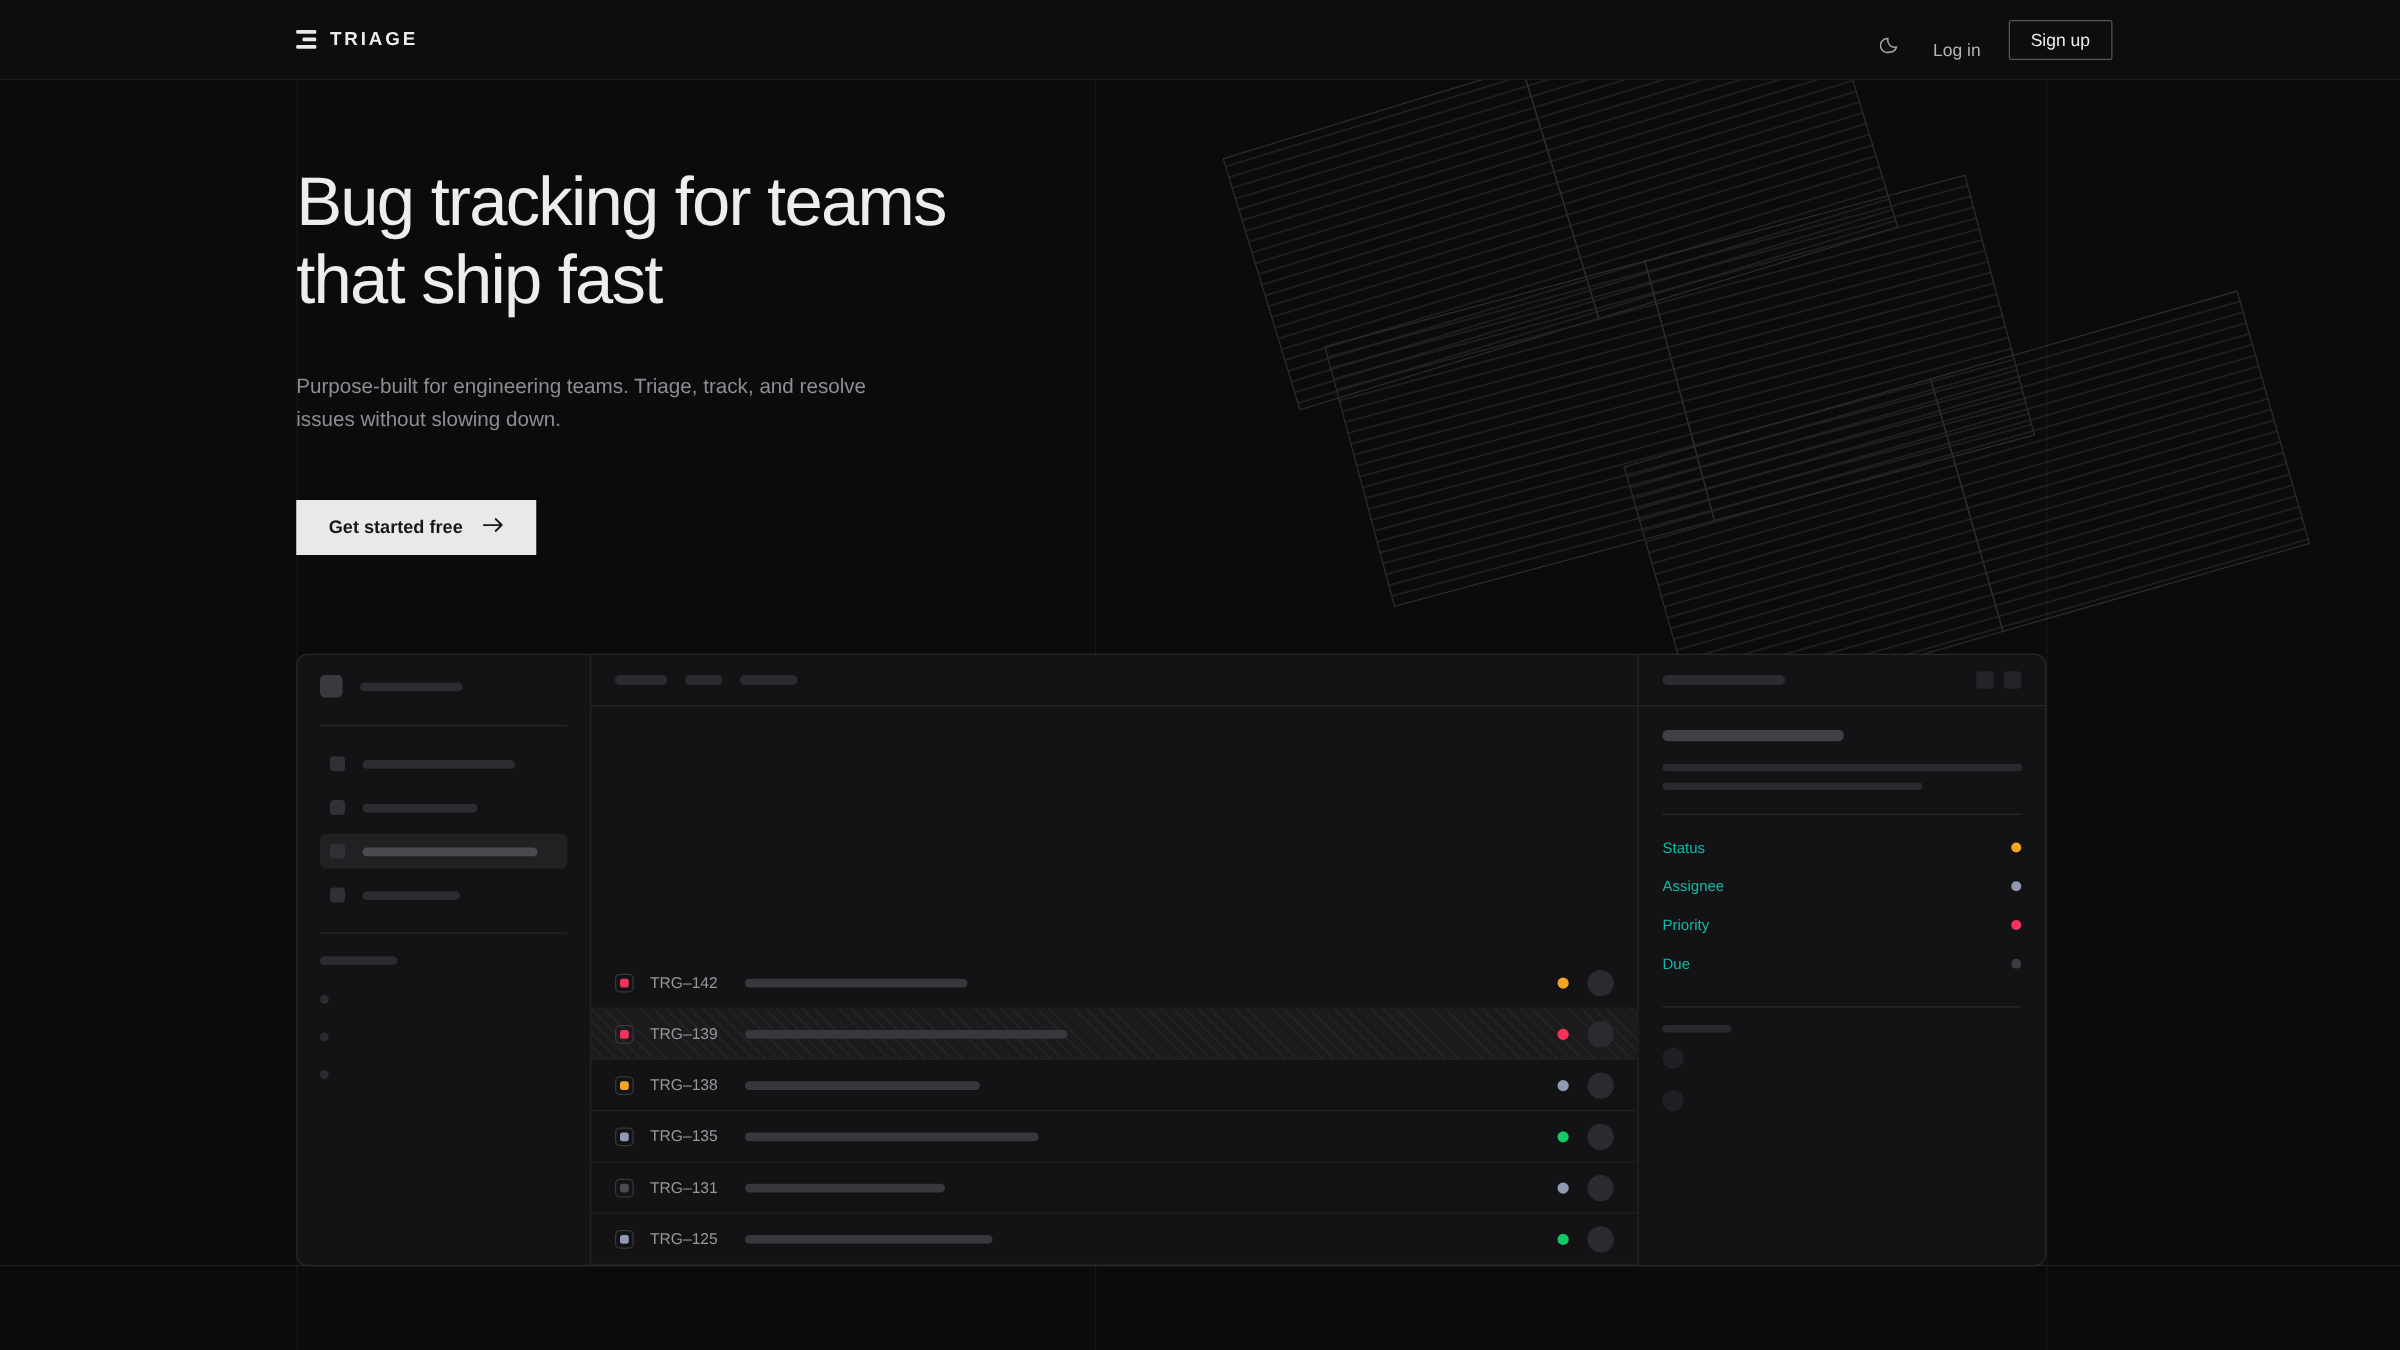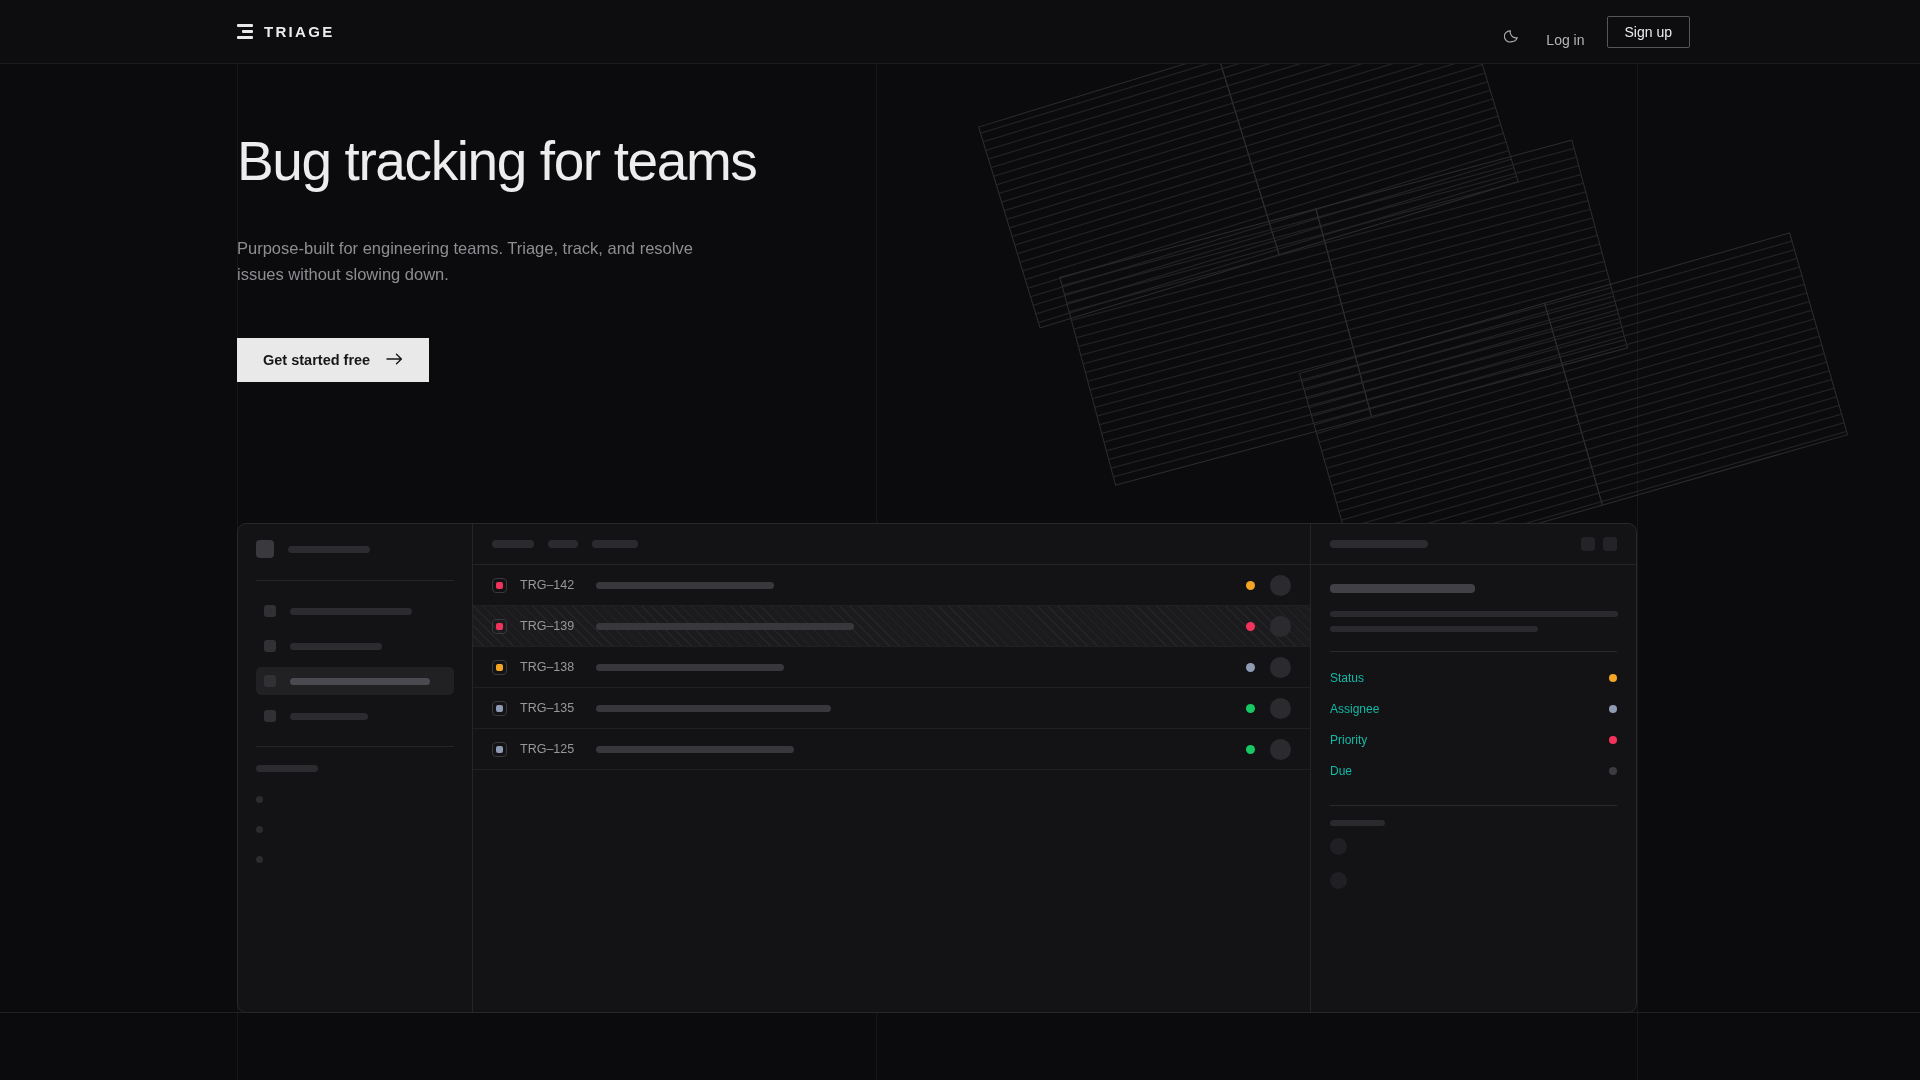--- a/index.html
+++ b/index.html
@@ -72,21 +72,21 @@
   .sb-logo { width: 18px; height: 18px; border-radius: 4px; background: #3a3a3e; }
   .sk { background: #2c2c30; border-radius: 4px; height: 7px; }
   .sb-divider { height: 1px; background: #262629; margin: 0 0 16px 0; }
   .sb-item { display: flex; align-items: center; gap: 14px; padding: 8px 8px; border-radius: 5px; margin-bottom: 7px; }
   .sb-item.active { background: #212124; }
   .sb-dot { width: 12px; height: 12px; border-radius: 3px; background: #313135; flex-shrink: 0; }
   .sb-sec { margin-top: 18px; }
   .sb-mini { display: flex; align-items: center; height: 30px; }
   .sb-mini span { width: 7px; height: 7px; border-radius: 50%; background: #2c2c30; }
 
-  .mock-main { flex: 1; display: flex; flex-direction: column; min-width: 0; }
+  .mock-main { flex: 1; display: flex; flex-direction: column; min-width: 0; justify-content: space-between; }
   .main-toolbar {
     height: 41px; border-bottom: 1px solid #252528;
     display: flex; align-items: center; gap: 14px; padding: 0 19px;
     flex-shrink: 0;
   }
   .tb-pill { height: 8px; border-radius: 4px; background: #2b2b2f; }
 
   .row {
     height: 41px; border-bottom: 1px solid #202023;
     display: flex; align-items: center; padding: 0 19px; gap: 0;
@@ -168,20 +168,21 @@
         </svg>
       </span>
       <span class="login-link">Log in</span>
       <button class="signup-btn">Sign up</button>
     </div>
   </div>
 
   <div class="hero">
     <h1>
       <span>Bug tracking for teams</span><br>
+      <span>that ship fast</span>
     </h1>
     <p>Purpose-built for engineering teams. Triage, track, and resolve issues without slowing down.</p>
     <button class="cta">
       <span>Get started free</span>
       <span>
         <svg width="17" height="12" viewBox="0 0 17 12" fill="none">
           <path d="M1 6h14M10.5 1.2L15.4 6l-4.9 4.8" stroke="#171718" stroke-width="1.4" stroke-linecap="round" stroke-linejoin="round"></path>
         </svg>
       </span>
     </button>
@@ -271,20 +272,31 @@
             </span>
           </div>
           <div class="row">
             <span class="row-prio">
               <i style="background:#8f9bb3"></i>
             </span>
             <span class="row-id">TRG–135</span>
             <span class="row-title" style="width:235px"></span>
             <span class="row-right">
               <span class="row-status" style="background:#17c964"></span>
+              <span class="row-av"></span>
+            </span>
+          </div>
+          <div class="row">
+            <span class="row-prio">
+              <i style="background:#4a4a4f"></i>
+            </span>
+            <span class="row-id">TRG–131</span>
+            <span class="row-title" style="width:160px"></span>
+            <span class="row-right">
+              <span class="row-status" style="background:#8f9bb3"></span>
               <span class="row-av"></span>
             </span>
           </div>
           <div class="row">
             <span class="row-prio">
               <i style="background:#8f9bb3"></i>
             </span>
             <span class="row-id">TRG–125</span>
             <span class="row-title" style="width:198px"></span>
             <span class="row-right">

